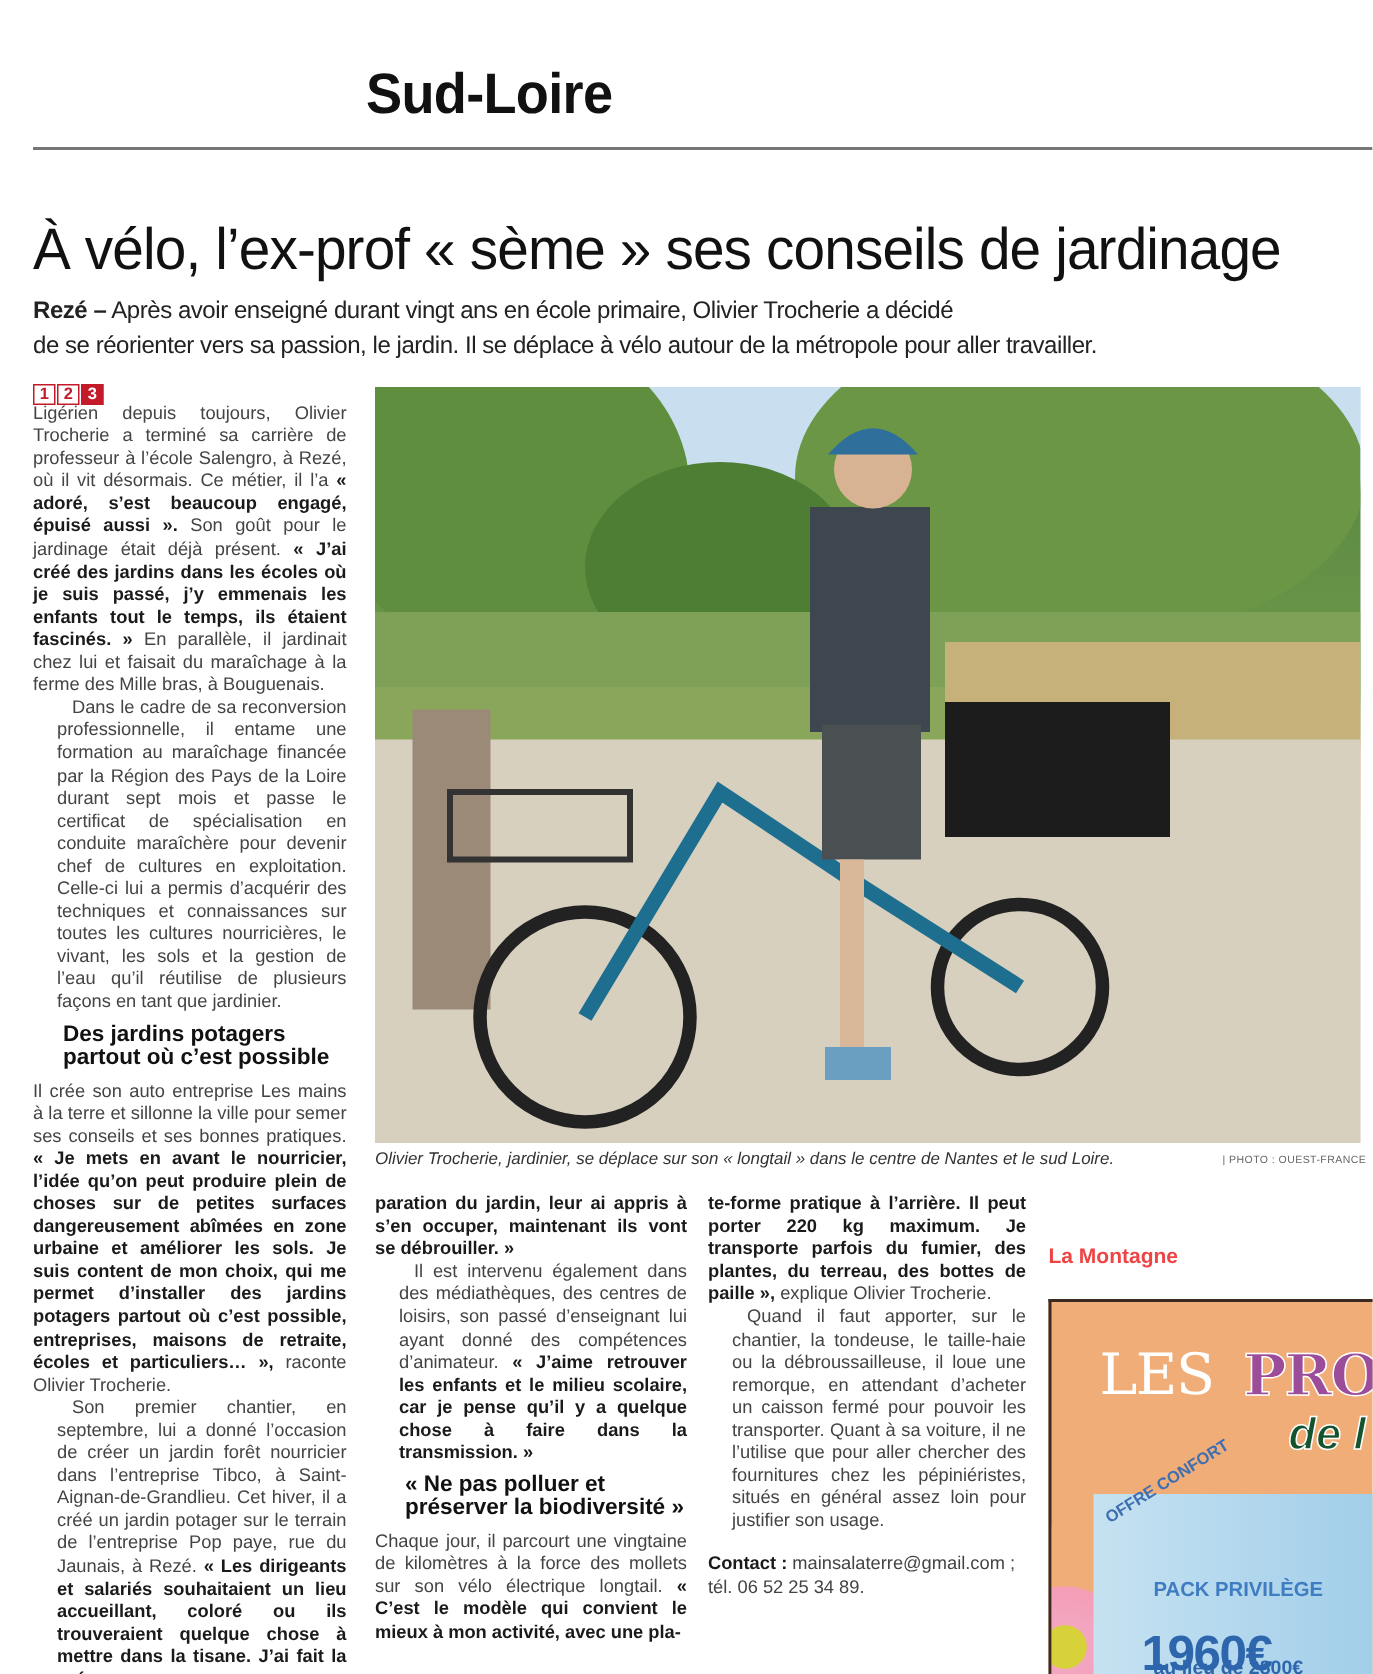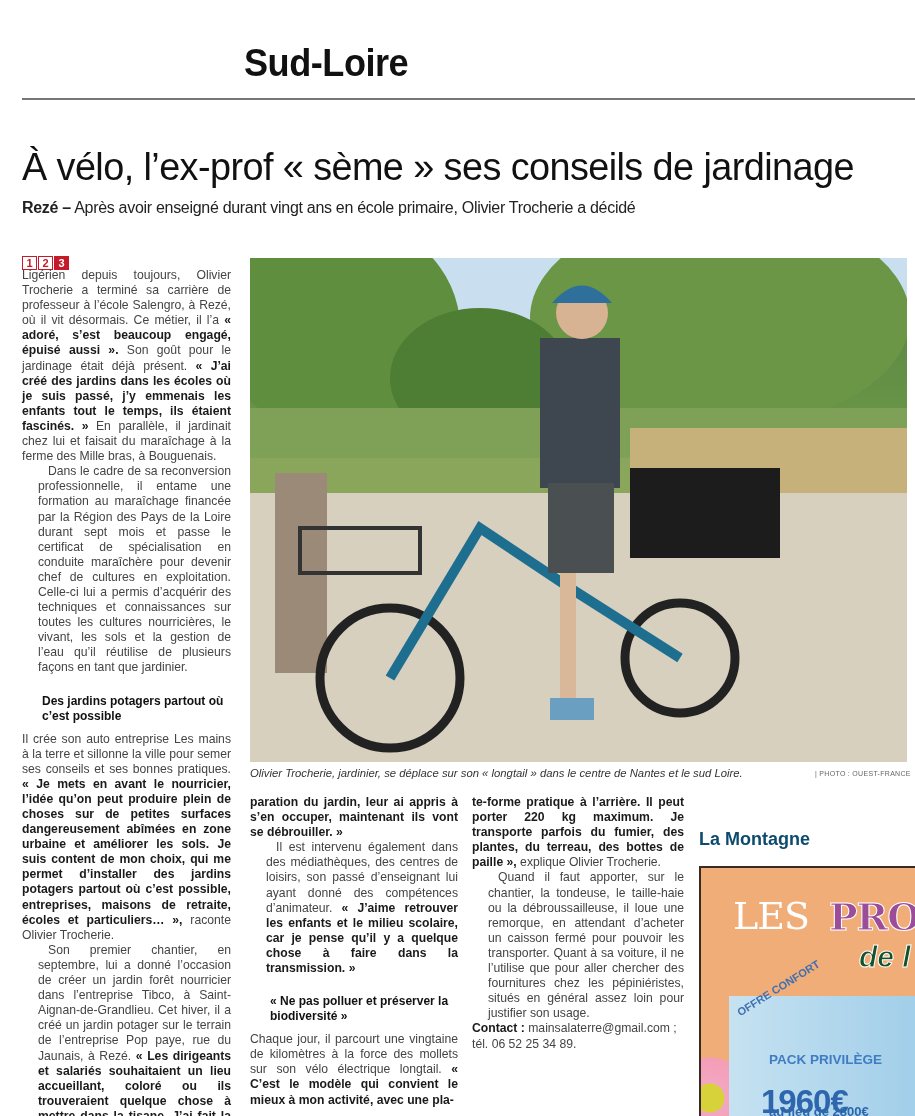--- a/index.html
+++ b/index.html
@@ -14,29 +14,29 @@
            letter-spacing:-0.3px; }
   .chapo b { font-weight:bold; }
   .badge { position:absolute; left:22px; top:256px; display:flex; gap:1px; }
   .badge span { display:inline-block; width:13px; height:12px; font-size:11px; font-weight:bold; line-height:12px;
                 text-align:center; border:1px solid #c41a2a; color:#c41a2a; }
   .badge span.active { background:#c41a2a; color:#fff; }
   .col { position:absolute; font-size:12.2px; line-height:15.1px; color:#444; text-align:justify; }
   .col p { margin:0; text-indent:0; }
   .col p.ind { text-indent:10px;margin-left:16px; }
   .col strong { color:#1a1a1a; font-weight:bold; }
-  .col h3 { margin:18px 0 8px 20px; font-size:12px; line-height:15px; color:#111; font-weight:bold; text-align:left; }
+  .col h3 { margin:6px 0 8px 20px; font-size:15px; line-height:15px; color:#111; font-weight:bold; text-align:left; }
   .c1 { left:22px; top:268px; width:209px; }
   .c2 { left:250px; top:795px; width:208px; }
   .c3 { left:472px; top:795px; width:212px; }
   .photo { position:absolute; left:250px; top:258px; width:657px; height:504px; overflow:hidden;
            background:linear-gradient(180deg,#b9d6ea 0%,#cfe2ec 12%,#5d8a44 14%,#6f9a4a 40%,#c9b27e 48%,#d8cdb5 62%,#d9d2c2 100%); }
   .caption { position:absolute; left:250px; top:767px; width:520px; font-size:11.3px; font-style:italic; color:#333; }
   .credit { position:absolute; left:815px; top:770px; font-size:7px; color:#666; letter-spacing:0.3px; }
-  .ad-label { position:absolute; left:699px; top:829px; font-size:18px; font-weight:bold; color:#0c4a6e; }
+  .ad-label { position:absolute; left:699px; top:829px; font-size:14px; font-weight:bold; color:#ef4444; }
   .ad { position:absolute; left:699px; top:866px; width:216px; height:250px; background:#f0ad78;
         border-left:2px solid #3b2a22; border-top:2px solid #3b2a22; overflow:hidden; }
   .ad-les { position:absolute; left:32px; top:26px; font-family:"DejaVu Serif", serif; font-size:38px; font-weight:normal;
             color:#fff; letter-spacing:-1px; }
   .ad-pro { position:absolute; left:128px; top:26px; font-family:"DejaVu Serif", serif; font-size:38px; font-weight:bold;
             color:#9c4d9a; letter-spacing:-1px; -webkit-text-stroke:1px #fff; }
   .ad-de { position:absolute; left:158px; top:72px; font-size:30px; font-style:italic; font-weight:bold; color:#14532d;
            -webkit-text-stroke:1px #fff; }
   .ad-panel { position:absolute; left:28px; top:128px; width:200px; height:130px;
               background:linear-gradient(90deg,#c6e2f1,#9fcde9); }
@@ -52,20 +52,21 @@
 <body>
 
 <div class="section-title">Sud-Loire</div>
 <div class="rule"></div>
 
 <h1 class="headline" style="margin:0;font-weight:normal;">À vélo, l’ex-prof « sème » ses conseils de jardinage</h1>
 
 <div class="chapo">
   <b>Rezé –</b>
   <span>Après avoir enseigné durant vingt ans en école primaire, Olivier Trocherie a décidé</span><br>
+  <span>de se réorienter vers sa passion, le jardin. Il se déplace à vélo autour de la métropole pour aller travailler.</span>
 </div>
 
 <div class="badge">
   <span>1</span>
   <span>2</span>
   <span class="active">3</span>
 </div>
 
 <div class="col c1">
   <p><span>Ligérien depuis toujours, Olivier Trocherie a terminé sa carrière de professeur à l’école Salengro, à Rezé, où il vit désormais. Ce métier, il l’a </span><strong>« adoré, s’est beaucoup engagé, épuisé aussi ».</strong><span> Son goût pour le jardinage était déjà présent. </span><strong>« J’ai créé des jardins dans les écoles où je suis passé, j’y emmenais les enfants tout le temps, ils étaient fascinés. »</strong><span> En parallèle, il jardinait chez lui et faisait du maraîchage à la ferme des Mille bras, à Bouguenais.</span></p>
@@ -106,21 +107,21 @@
 <div class="col c2">
   <p><strong>paration du jardin, leur ai appris à s’en occuper, maintenant ils vont se débrouiller. »</strong></p>
   <p class="ind"><span>Il est intervenu également dans des médiathèques, des centres de loisirs, son passé d’enseignant lui ayant donné des compétences d’animateur. </span><strong>« J’aime retrouver les enfants et le milieu scolaire, car je pense qu’il y a quelque chose à faire dans la transmission. »</strong></p>
   <h3>« Ne pas polluer et préserver la biodiversité »</h3>
   <p><span>Chaque jour, il parcourt une vingtaine de kilomètres à la force des mollets sur son vélo électrique longtail. </span><strong>« C’est le modèle qui convient le mieux à mon activité, avec une pla-</strong></p>
 </div>
 
 <div class="col c3">
   <p><strong>te-forme pratique à l’arrière. Il peut porter 220 kg maximum. Je transporte parfois du fumier, des plantes, du terreau, des bottes de paille »,</strong><span> explique Olivier Trocherie.</span></p>
   <p class="ind">Quand il faut apporter, sur le chantier, la tondeuse, le taille-haie ou la débroussailleuse, il loue une remorque, en attendant d’acheter un caisson fermé pour pouvoir les transporter. Quant à sa voiture, il ne l’utilise que pour aller chercher des fournitures chez les pépiniéristes, situés en général assez loin pour justifier son usage.</p>
-  <p style="text-align:left;"><strong>Contact :</strong><span> mainsalaterre@gmail.com ; tél. 06 52 25 34 89.</span></p>
+  <p style="margin-top:14px;text-align:left;"><strong>Contact :</strong><span> mainsalaterre@gmail.com ; tél. 06 52 25 34 89.</span></p>
 </div>
 
 <div class="ad-label">La Montagne</div>
 <div class="ad">
   <span class="ad-les">LES</span>
   <span class="ad-pro">PRO</span>
   <span class="ad-de">de l</span>
   <div class="ad-flower"></div>
   <div class="ad-panel">
     <div class="ad-offre">OFFRE CONFORT</div>

